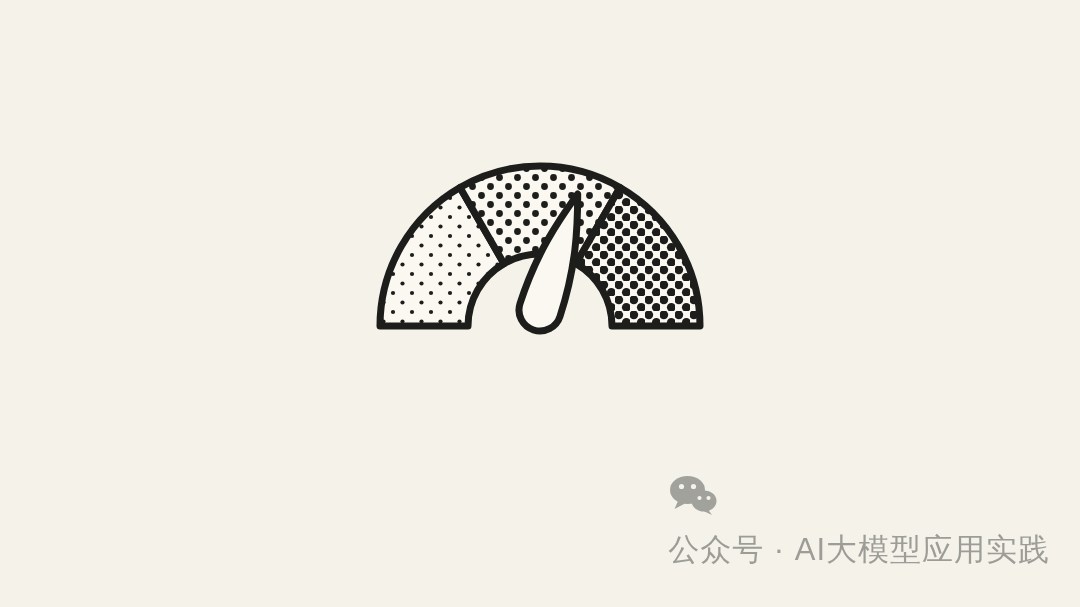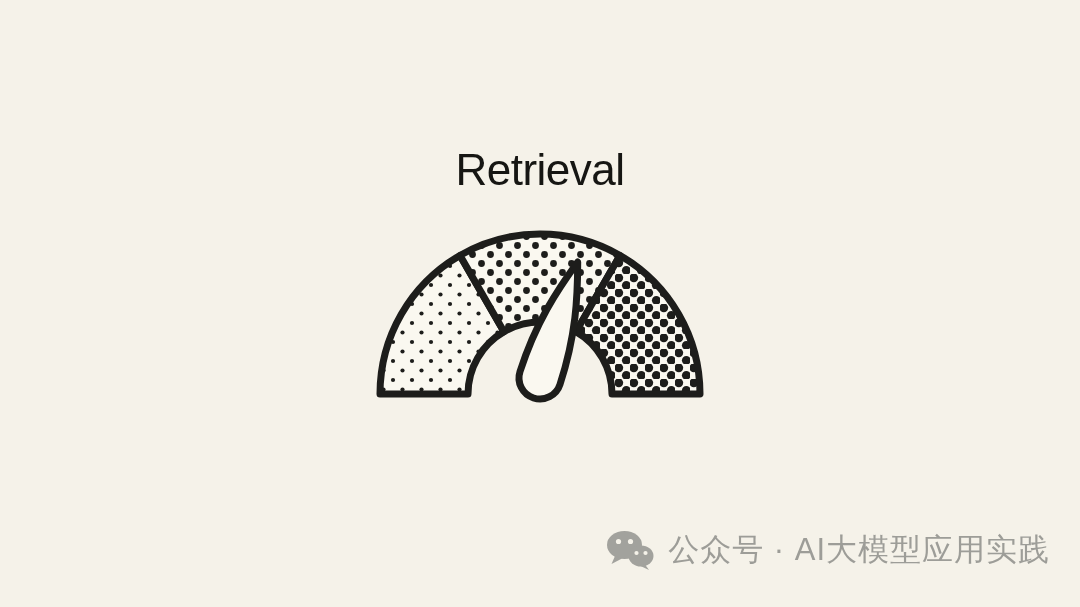--- a/index.html
+++ b/index.html
@@ -41,20 +41,21 @@
   .watermark {
     position: absolute;
     right: 30px;
     bottom: 36px;
     display: flex;
     gap: 13px;
     color: #9d9d98;
     font-size: 31px;
     font-weight: 400;
     letter-spacing: 1px;
+    flex-direction: column;
   }
   .watermark svg {
     width: 50px;
     height: 42px;
     display: block;
   }
   .defs-holder {
     position: absolute;
     width: 0;
     height: 0;
@@ -80,21 +81,20 @@
       <rect width="15" height="15" fill="#faf8f0"></rect>
       <circle cx="3.8" cy="3.8" r="4.4" fill="#1d1d1b"></circle>
       <circle cx="11.3" cy="11.3" r="4.4" fill="#1d1d1b"></circle>
     </pattern>
   </defs>
 </svg>
 
 <div class="gauges-row">
 
   <figure class="gauge-figure" style="margin:0;">
-    <div class="gauge-title">Retrieval</div>
     <svg class="gauge" viewBox="-180 -180 360 200">
       <g stroke="#1d1d1b" stroke-width="7" stroke-linejoin="round">
         <path d="M -160 0 A 160 160 0 0 1 -80 -138.56 L -36 -62.35 A 72 72 0 0 0 -72 0 Z" fill="url(#dots-light)"></path>
         <path d="M -80 -138.56 A 160 160 0 0 1 80 -138.56 L 36 -62.35 A 72 72 0 0 0 -36 -62.35 Z" fill="url(#dots-medium)"></path>
         <path d="M 80 -138.56 A 160 160 0 0 1 160 0 L 72 0 A 72 72 0 0 0 36 -62.35 Z" fill="url(#dots-dense)"></path>
       </g>
       <g transform="translate(0,-16)">
         <g transform="rotate(18)">
           <path d="M 0 -122 C 11 -88, 21 -52, 21 0 A 21 21 0 0 1 -21 0 C -21 -52, -11 -88, 0 -122 Z" fill="#faf8f0" stroke="#1d1d1b" stroke-width="7" stroke-linejoin="round"></path>
         </g>

